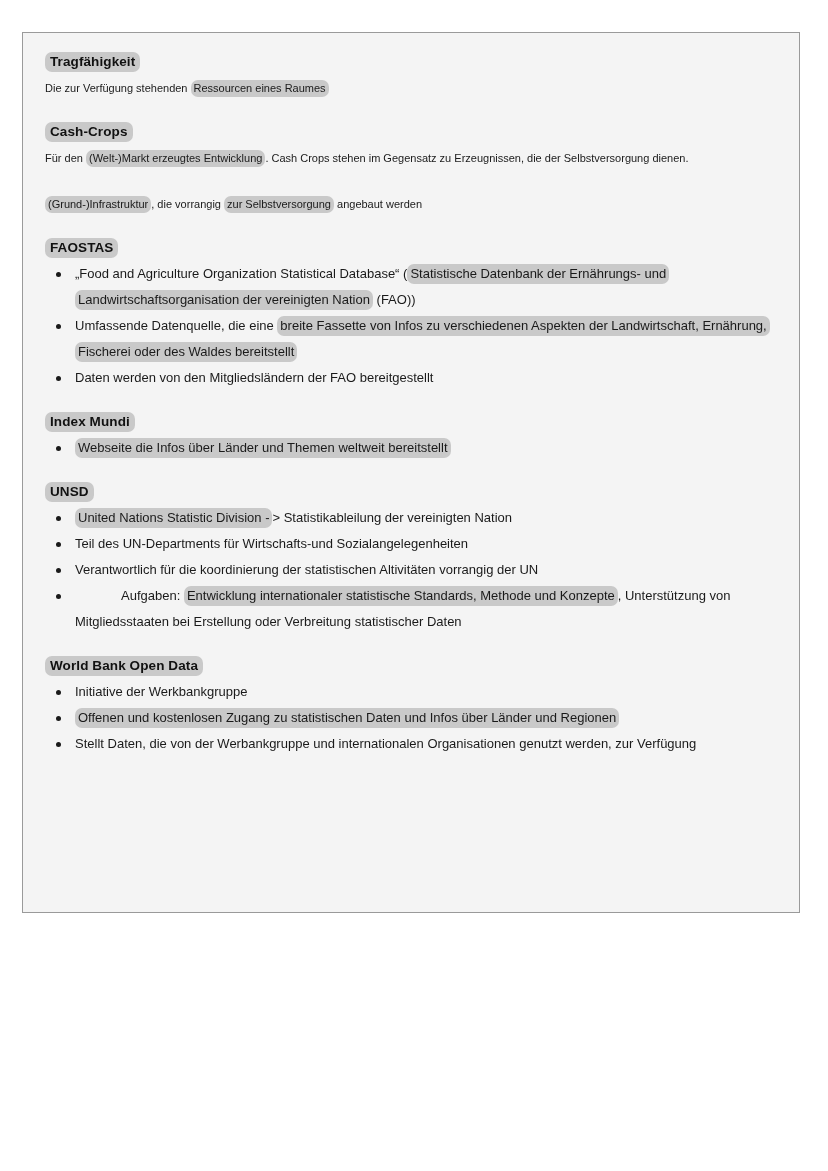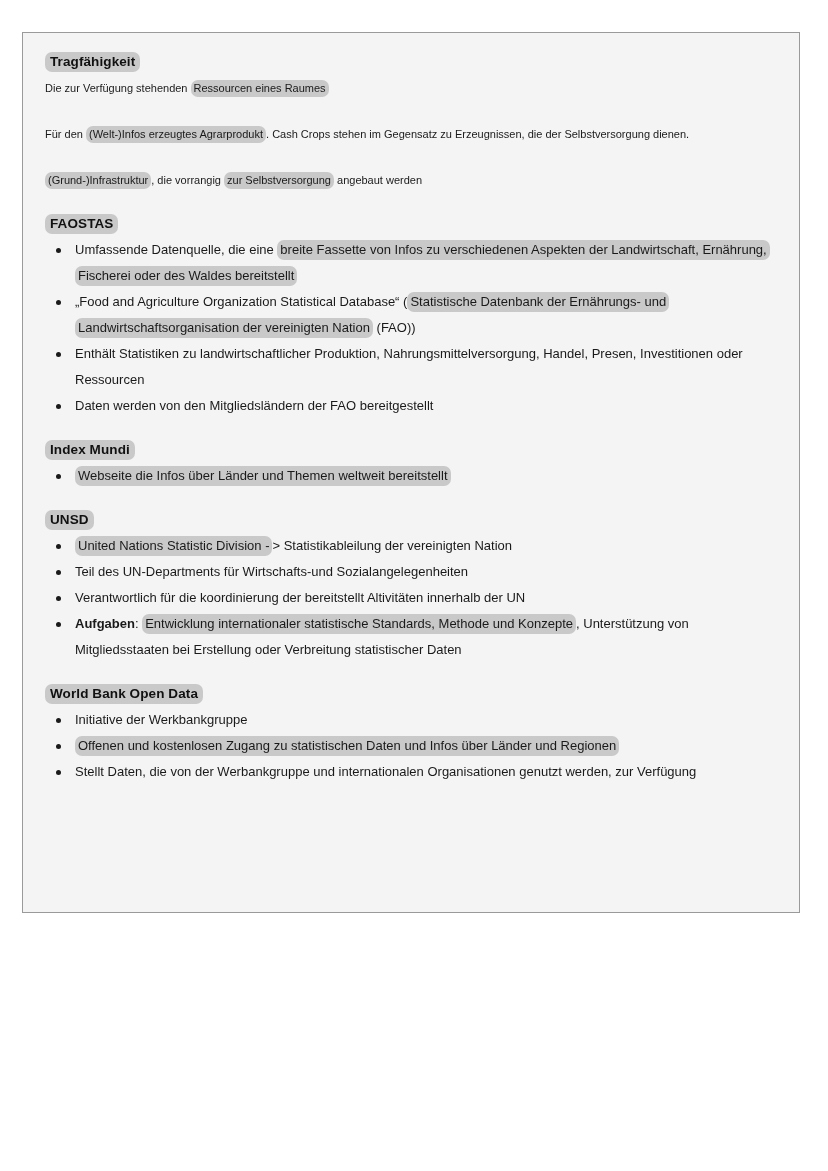--- a/index.html
+++ b/index.html
@@ -81,76 +81,76 @@
   }
 
   
   .hl {
     background: #c9c9c9;
     border-radius: 7px;
     padding: 2px 3px 3px 3px;
     box-decoration-break: clone;
     -webkit-box-decoration-break: clone;
   }
-  .bold { font-weight: bold; }
+  .bold { font-weight: normal; margin-left: 46px; }
   .gap-md { height: 20px; }
 </style>
 </head>
 <body>
 
 <div id="page">
 
   <div id="note-card">
 
     <div class="section">
       <div class="heading"><span class="hl">Tragfähigkeit</span></div>
       <p class="para"><span>Die zur Verfügung stehenden </span><span class="hl">Ressourcen eines Raumes</span></p>
     </div>
 
     <div class="gap-md"></div>
 
     <div class="section">
-      <p class="para"><span>Für den </span><span class="hl">(Welt-)Infos erzeugtes Agrarprodukt</span><span>. Cash Crops stehen im Gegensatz zu Erzeugnissen, die der Selbstversorgung dienen.</span></p>
+      <div class="heading"><span class="hl">Cash-Crops</span></div>
+      <p class="para"><span>Für den </span><span class="hl">(Welt-)Markt erzeugtes Entwicklung</span><span>. Cash Crops stehen im Gegensatz zu Erzeugnissen, die der Selbstversorgung dienen.</span></p>
     </div>
 
     <div class="gap-md"></div>
 
     <div class="section">
       <p class="para"><span class="hl">(Grund-)Infrastruktur</span><span>, die vorrangig </span><span class="hl">zur Selbstversorgung</span><span> angebaut werden</span></p>
     </div>
 
     <div class="gap-md"></div>
 
     <div class="section">
       <div class="heading"><span class="hl">FAOSTAS</span></div>
       <ul class="bullets">
+        <li><span>„Food and Agriculture Organization Statistical Database“ (</span><span class="hl">Statistische Datenbank der Ernährungs- und Landwirtschaftsorganisation der vereinigten Nation</span><span> (FAO))</span></li>
         <li><span>Umfassende Datenquelle, die eine </span><span class="hl">breite Fassette von Infos zu verschiedenen Aspekten der Landwirtschaft, Ernährung, Fischerei oder des Waldes bereitstellt</span></li>
-        <li><span>„Food and Agriculture Organization Statistical Database“ (</span><span class="hl">Statistische Datenbank der Ernährungs- und Landwirtschaftsorganisation der vereinigten Nation</span><span> (FAO))</span></li>
-        <li><span>Enthält Statistiken zu landwirtschaftlicher Produktion, Nahrungsmittelversorgung, Handel, Presen, Investitionen oder Ressourcen</span></li>
         <li><span>Daten werden von den Mitgliedsländern der FAO bereitgestellt</span></li>
       </ul>
     </div>
 
     <div class="gap-md"></div>
 
     <div class="section">
       <div class="heading"><span class="hl">Index Mundi</span></div>
       <ul class="bullets">
         <li><span class="hl">Webseite die Infos über Länder und Themen weltweit bereitstellt</span></li>
       </ul>
     </div>
 
     <div class="gap-md"></div>
 
     <div class="section">
       <div class="heading"><span class="hl">UNSD</span></div>
       <ul class="bullets">
         <li><span class="hl">United Nations Statistic Division -</span><span>&gt; Statistikableilung der vereinigten Nation</span></li>
         <li><span>Teil des UN-Departments für Wirtschafts-und Sozialangelegenheiten</span></li>
-        <li><span>Verantwortlich für die koordinierung der bereitstellt Altivitäten innerhalb der UN</span></li>
+        <li><span>Verantwortlich für die koordinierung der statistischen Altivitäten vorrangig der UN</span></li>
         <li><span class="bold">Aufgaben</span><span>: </span><span class="hl">Entwicklung internationaler statistische Standards, Methode und Konzepte</span><span>, Unterstützung von Mitgliedsstaaten bei Erstellung oder Verbreitung statistischer Daten</span></li>
       </ul>
     </div>
 
     <div class="gap-md"></div>
 
     <div class="section">
       <div class="heading"><span class="hl">World Bank Open Data</span></div>
       <ul class="bullets">
         <li><span>Initiative der Werkbankgruppe</span></li>

